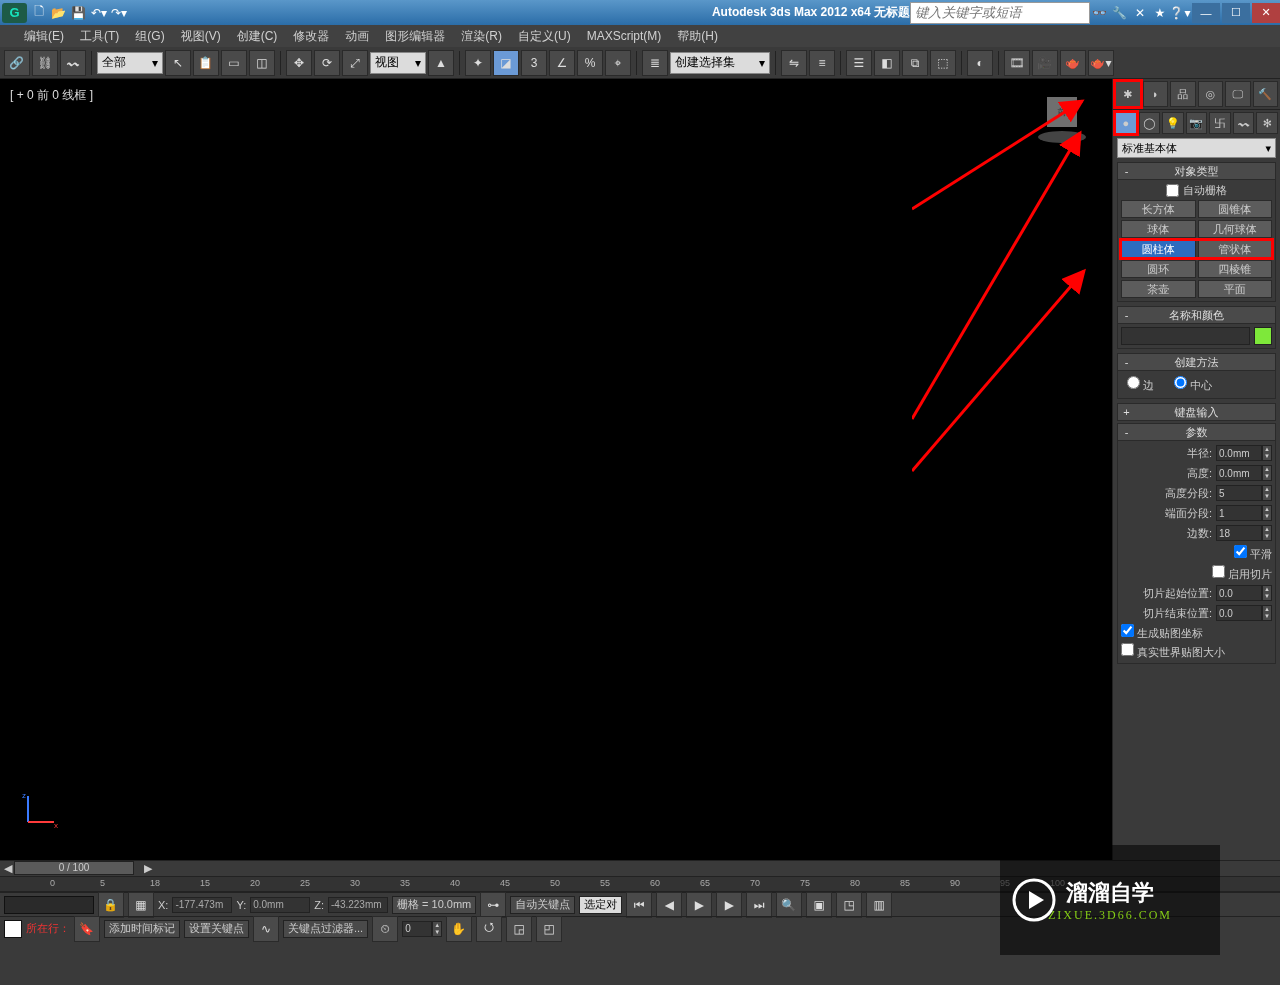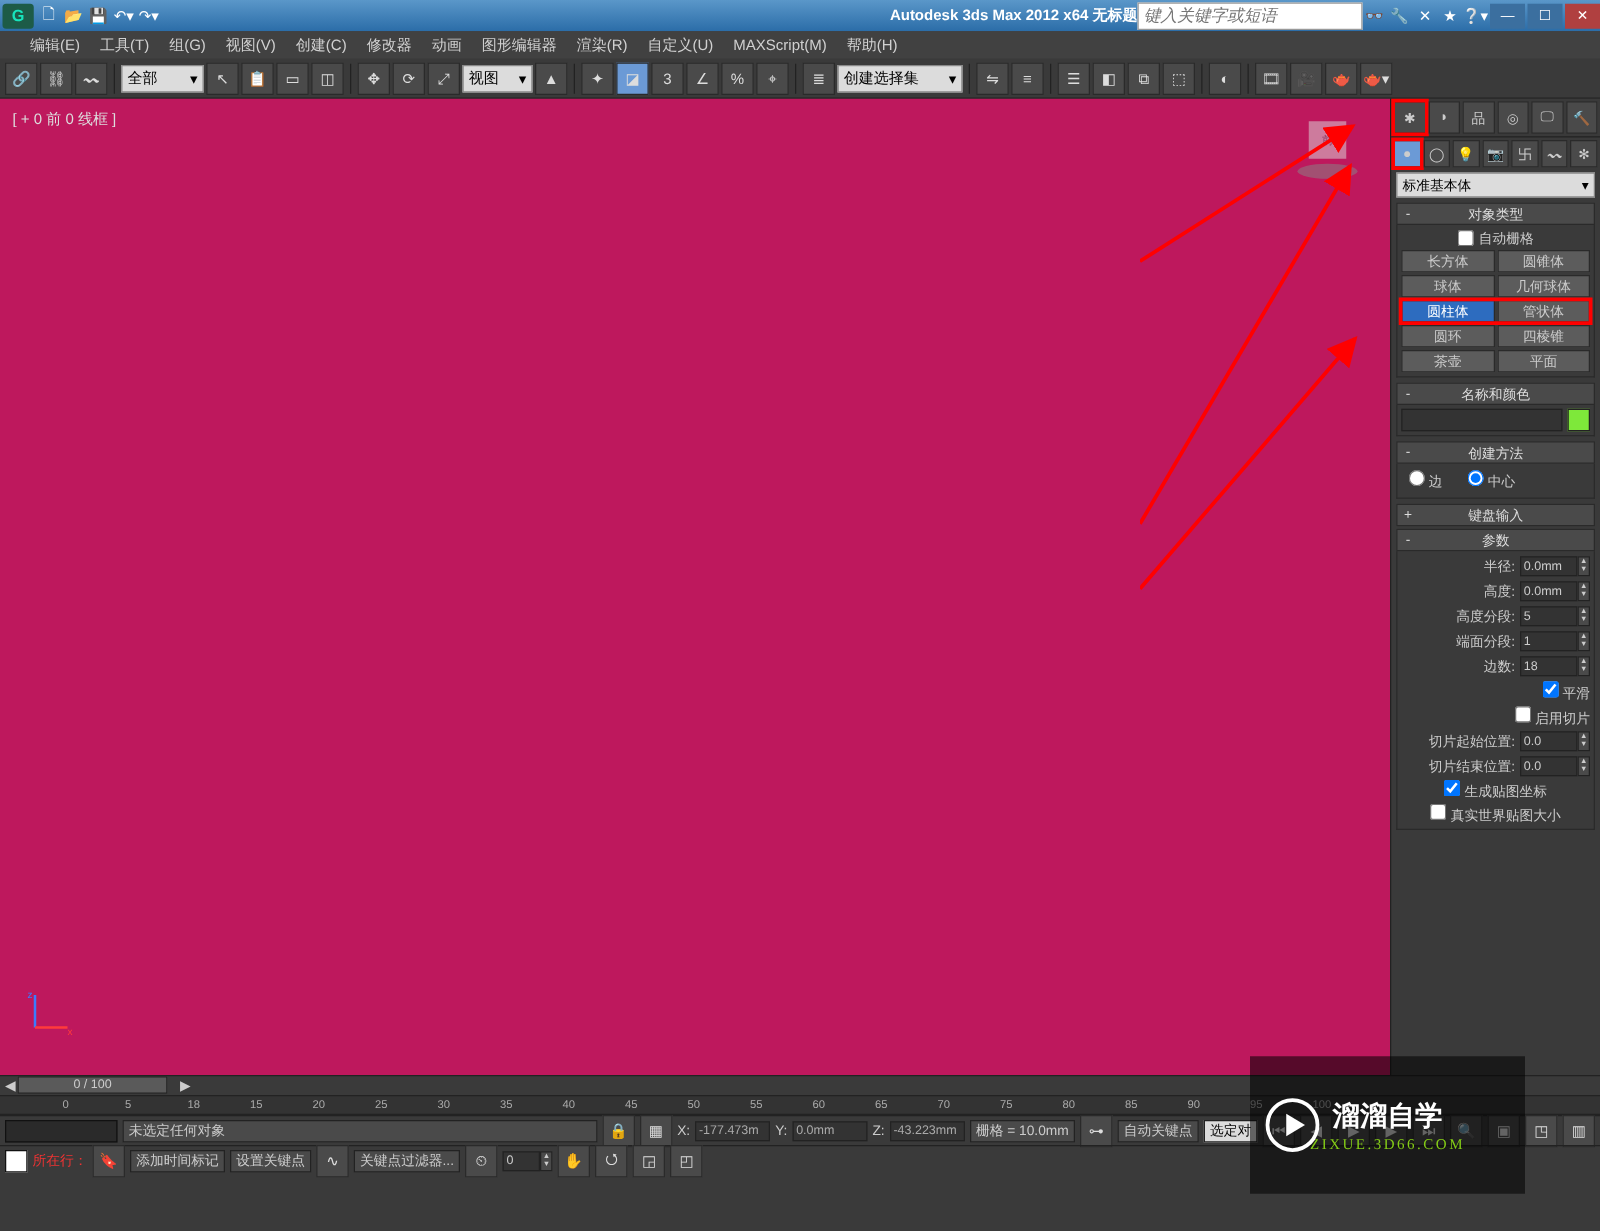--- a/index.html
+++ b/index.html
@@ -17,21 +17,21 @@
 .menubar { height:22px; background:#414141; display:flex; align-items:center; padding-left:16px; }
 .menubar span { padding:0 8px; color:#d0d0d0; font-size:12px; }
 
 .toolrow { height:32px; background:#3a3a3a; border-bottom:1px solid #222; display:flex; align-items:center; padding:0 4px; gap:2px; }
 .tool { width:26px; height:26px; background:#4a4a4a; border:1px solid #2a2a2a; display:flex; align-items:center; justify-content:center; font-size:12px; color:#ddd; }
 .tool.sel { background:#6b9ad6; }
 .tool-sep { width:1px; height:24px; background:#222; margin:0 3px; }
 .tool-combo { height:22px; background:#dcdcdc; color:#000; border:1px solid #888; font-size:12px; padding:0 4px; display:flex; align-items:center; justify-content:space-between; }
 
 .main { position:absolute; top:79px; left:0; right:0; bottom:125px; display:flex; }
-.viewport { flex:1; background:#be185d; position:relative; }
+.viewport { flex:1; background:#000000; position:relative; }
 .viewport .label { position:absolute; top:8px; left:10px; color:#ddd; font-size:12px; }
 .viewport .vcube { position:absolute; top:10px; right:20px; width:60px; height:60px; opacity:.5; }
 .viewport .axis { position:absolute; bottom:30px; left:20px; width:40px; height:40px; }
 
 .cmdpanel { width:168px; background:#3a3a3a; border-left:1px solid #222; display:flex; flex-direction:column; }
 .cmd-tabs { display:flex; justify-content:flex-end; padding:2px; gap:2px; border-bottom:1px solid #222; }
 .cmd-tab { width:26px; height:26px; background:#4a4a4a; border:1px solid #2a2a2a; display:flex; align-items:center; justify-content:center; }
 .cmd-tab.redhl { outline:3px solid red; outline-offset:-1px; }
 .cmd-subtabs { display:flex; padding:2px; gap:2px; }
 .cmd-sub { width:24px; height:22px; background:#4a4a4a; border:1px solid #2a2a2a; display:flex; align-items:center; justify-content:center; }
@@ -39,21 +39,21 @@
 .cmd-sub.redhl-row { outline:3px solid red; outline-offset:-1px; }
 .panel-combo { margin:2px 4px; height:20px; background:#dcdcdc; color:#000; border:1px solid #888; display:flex; align-items:center; justify-content:space-between; padding:0 4px;gap:31px; }
 .rollout-head { height:18px; background:#4a4a4a; border:1px solid #2a2a2a; margin:2px 4px 0; display:flex; align-items:center; justify-content:center; color:#ddd; }
 .rollout-head .pm { position:absolute; margin-left:-140px; }
 .rollout-body { margin:0 4px 2px; border:1px solid #2a2a2a; border-top:none; padding:3px; display:flex; flex-direction:column; gap:2px; }
 .btn-row { display:flex; gap:2px; }
 .pbtn { flex:1; height:18px; background:#5c5c5c; border:1px solid #2a2a2a; display:flex; align-items:center; justify-content:center; font-size:11px; }
 .pbtn.sel { background:#2d6cbf; color:#fff; }
 .redbox { outline:3px solid red; outline-offset:-1px; }
 .check-row { display:flex; align-items:center; justify-content:center; gap:4px; }
-.check-row.left { justify-content:center; }
+.check-row.left { justify-content:flex-start; }
 .param-row { display:flex; align-items:center; justify-content:flex-end; gap:4px; height:18px; }
 .param-row label { font-size:11px; }
 .spin { display:flex; }
 .spin input { width:46px; height:16px; background:#333; color:#ccc; border:1px solid #222; font-size:10px; padding:0 2px; }
 .spin .ud { width:10px; height:16px; background:#4a4a4a; border:1px solid #222; display:flex; flex-direction:column; }
 .spin .ud div { flex:1; font-size:6px; text-align:center; line-height:7px; }
 .radio-row { display:flex; align-items:center; gap:20px; padding:2px 6px; }
 .color-swatch { width:18px; height:18px; background:#7ee83a; border:1px solid #222; }
 .name-input { flex:1; height:18px; background:#333; border:1px solid #222; }
 
@@ -391,21 +391,20 @@
       <span style="left: 800px;">75</span>
       <span style="left: 850px;">80</span>
       <span style="left: 900px;">85</span>
       <span style="left: 950px;">90</span>
       <span style="left: 1000px;">95</span>
       <span style="left: 1050px;">100</span>
     </div>
   <div class="status-rows">
     <div class="status-row">
       <div style="width:90px;height:18px;background:#2a2a2a;border:1px solid #111"></div>
-      <div class="box" style="flex:1">未选定任何对象</div>
       <div class="tool">🔒</div>
       <div class="tool">▦</div>
       <span>X:</span>
         <div class="field">-177.473m</div>
       <span>Y:</span>
         <div class="field">0.0mm</div>
       <span>Z:</span>
         <div class="field">-43.223mm</div>
       <div class="box">栅格 = 10.0mm</div>
       <div class="tool">⊶</div>

